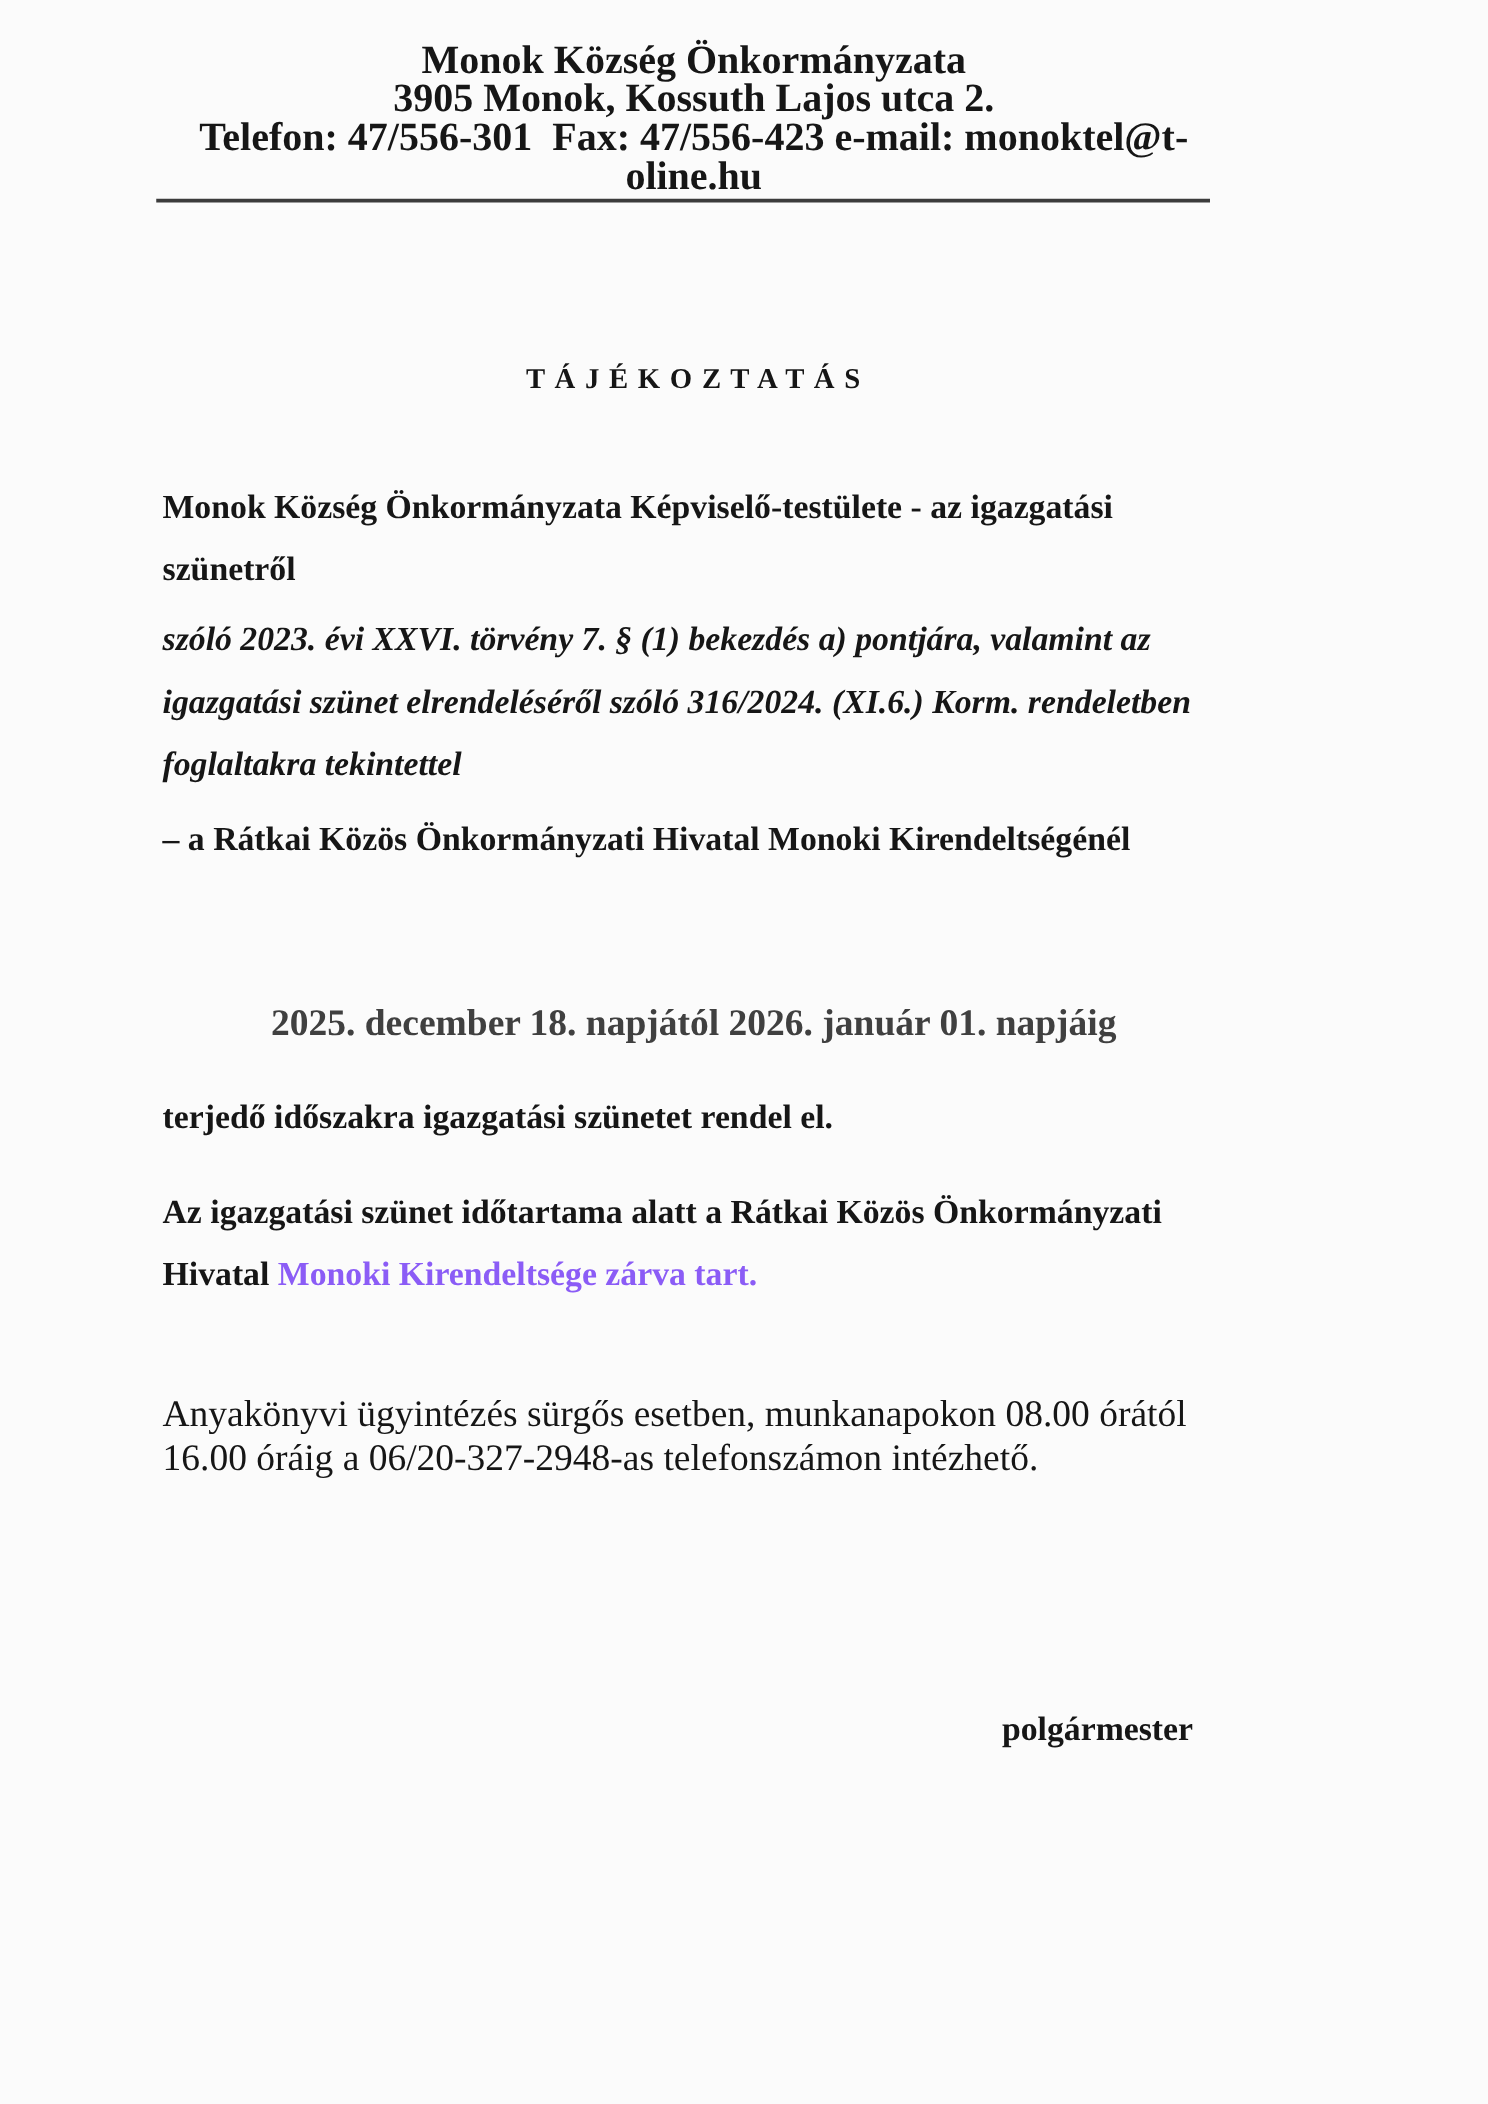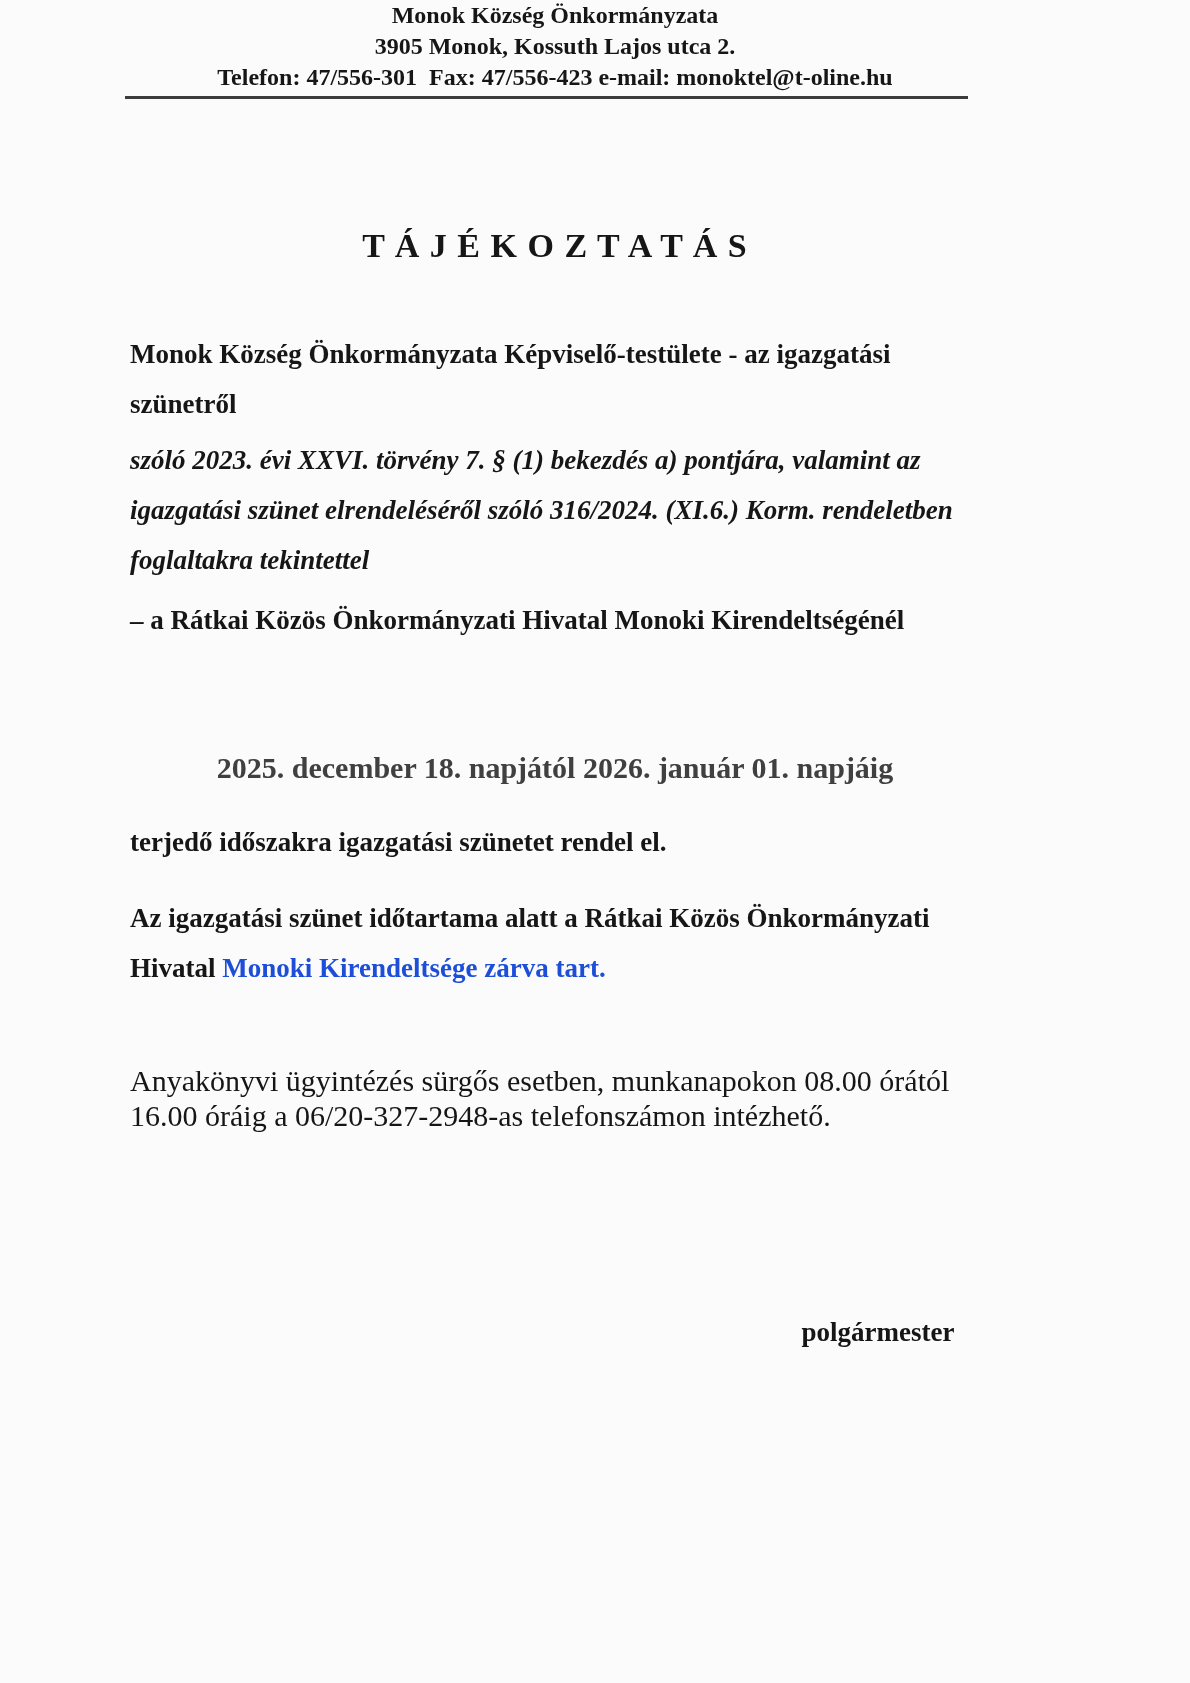--- a/index.html
+++ b/index.html
@@ -14,39 +14,40 @@
     font-family: "Liberation Serif", "DejaVu Serif", serif;
     overflow: hidden;
   }
   .content {
     margin-left: 130px;
     width: 850px;
   }
   .header {
     text-align: center;
     font-weight: bold;
-    font-size: 24px;
+    font-size: 32px;
     line-height: 31px;
+    margin-top: 32px;
   }
   .header-contact {
     white-space: pre-wrap;
   }
   .header-rule {
     width: 843px;
     margin-left: -5px;
     margin-top: 3px;
     border: none;
     border-bottom: 3px solid #3c3c3c;
     height: 0;
   }
   .doc-title {
     margin-top: 128px;
     text-align: center;
     font-weight: bold;
-    font-size: 34px;
+    font-size: 23px;
     letter-spacing: 1px;
   }
   .para {
     text-align: left;
     font-weight: bold;
     font-size: 27px;
     line-height: 50px;
   }
   .para-subject-1 { margin-top: 64px; }
   .para-subject-2 { margin-top: 6px; font-style: italic; }
@@ -54,21 +55,21 @@
   .date-range {
     margin-top: 104px;
     text-align: center;
     font-weight: bold;
     font-size: 30px;
     line-height: 38px;
     color: #404040;
   }
   .para-order   { margin-top: 30px; }
   .para-closure { margin-top: 26px; }
-  .red-text { color: #1d4ed8; }
+  .red-text { color: #8b5cf6; }
   .registry-note {
     margin-top: 70px;
     text-align: left;
     font-weight: normal;
     font-size: 30px;
     line-height: 35px;
   }
   .signature {
     margin-top: 182px;
     margin-left: 588px;

